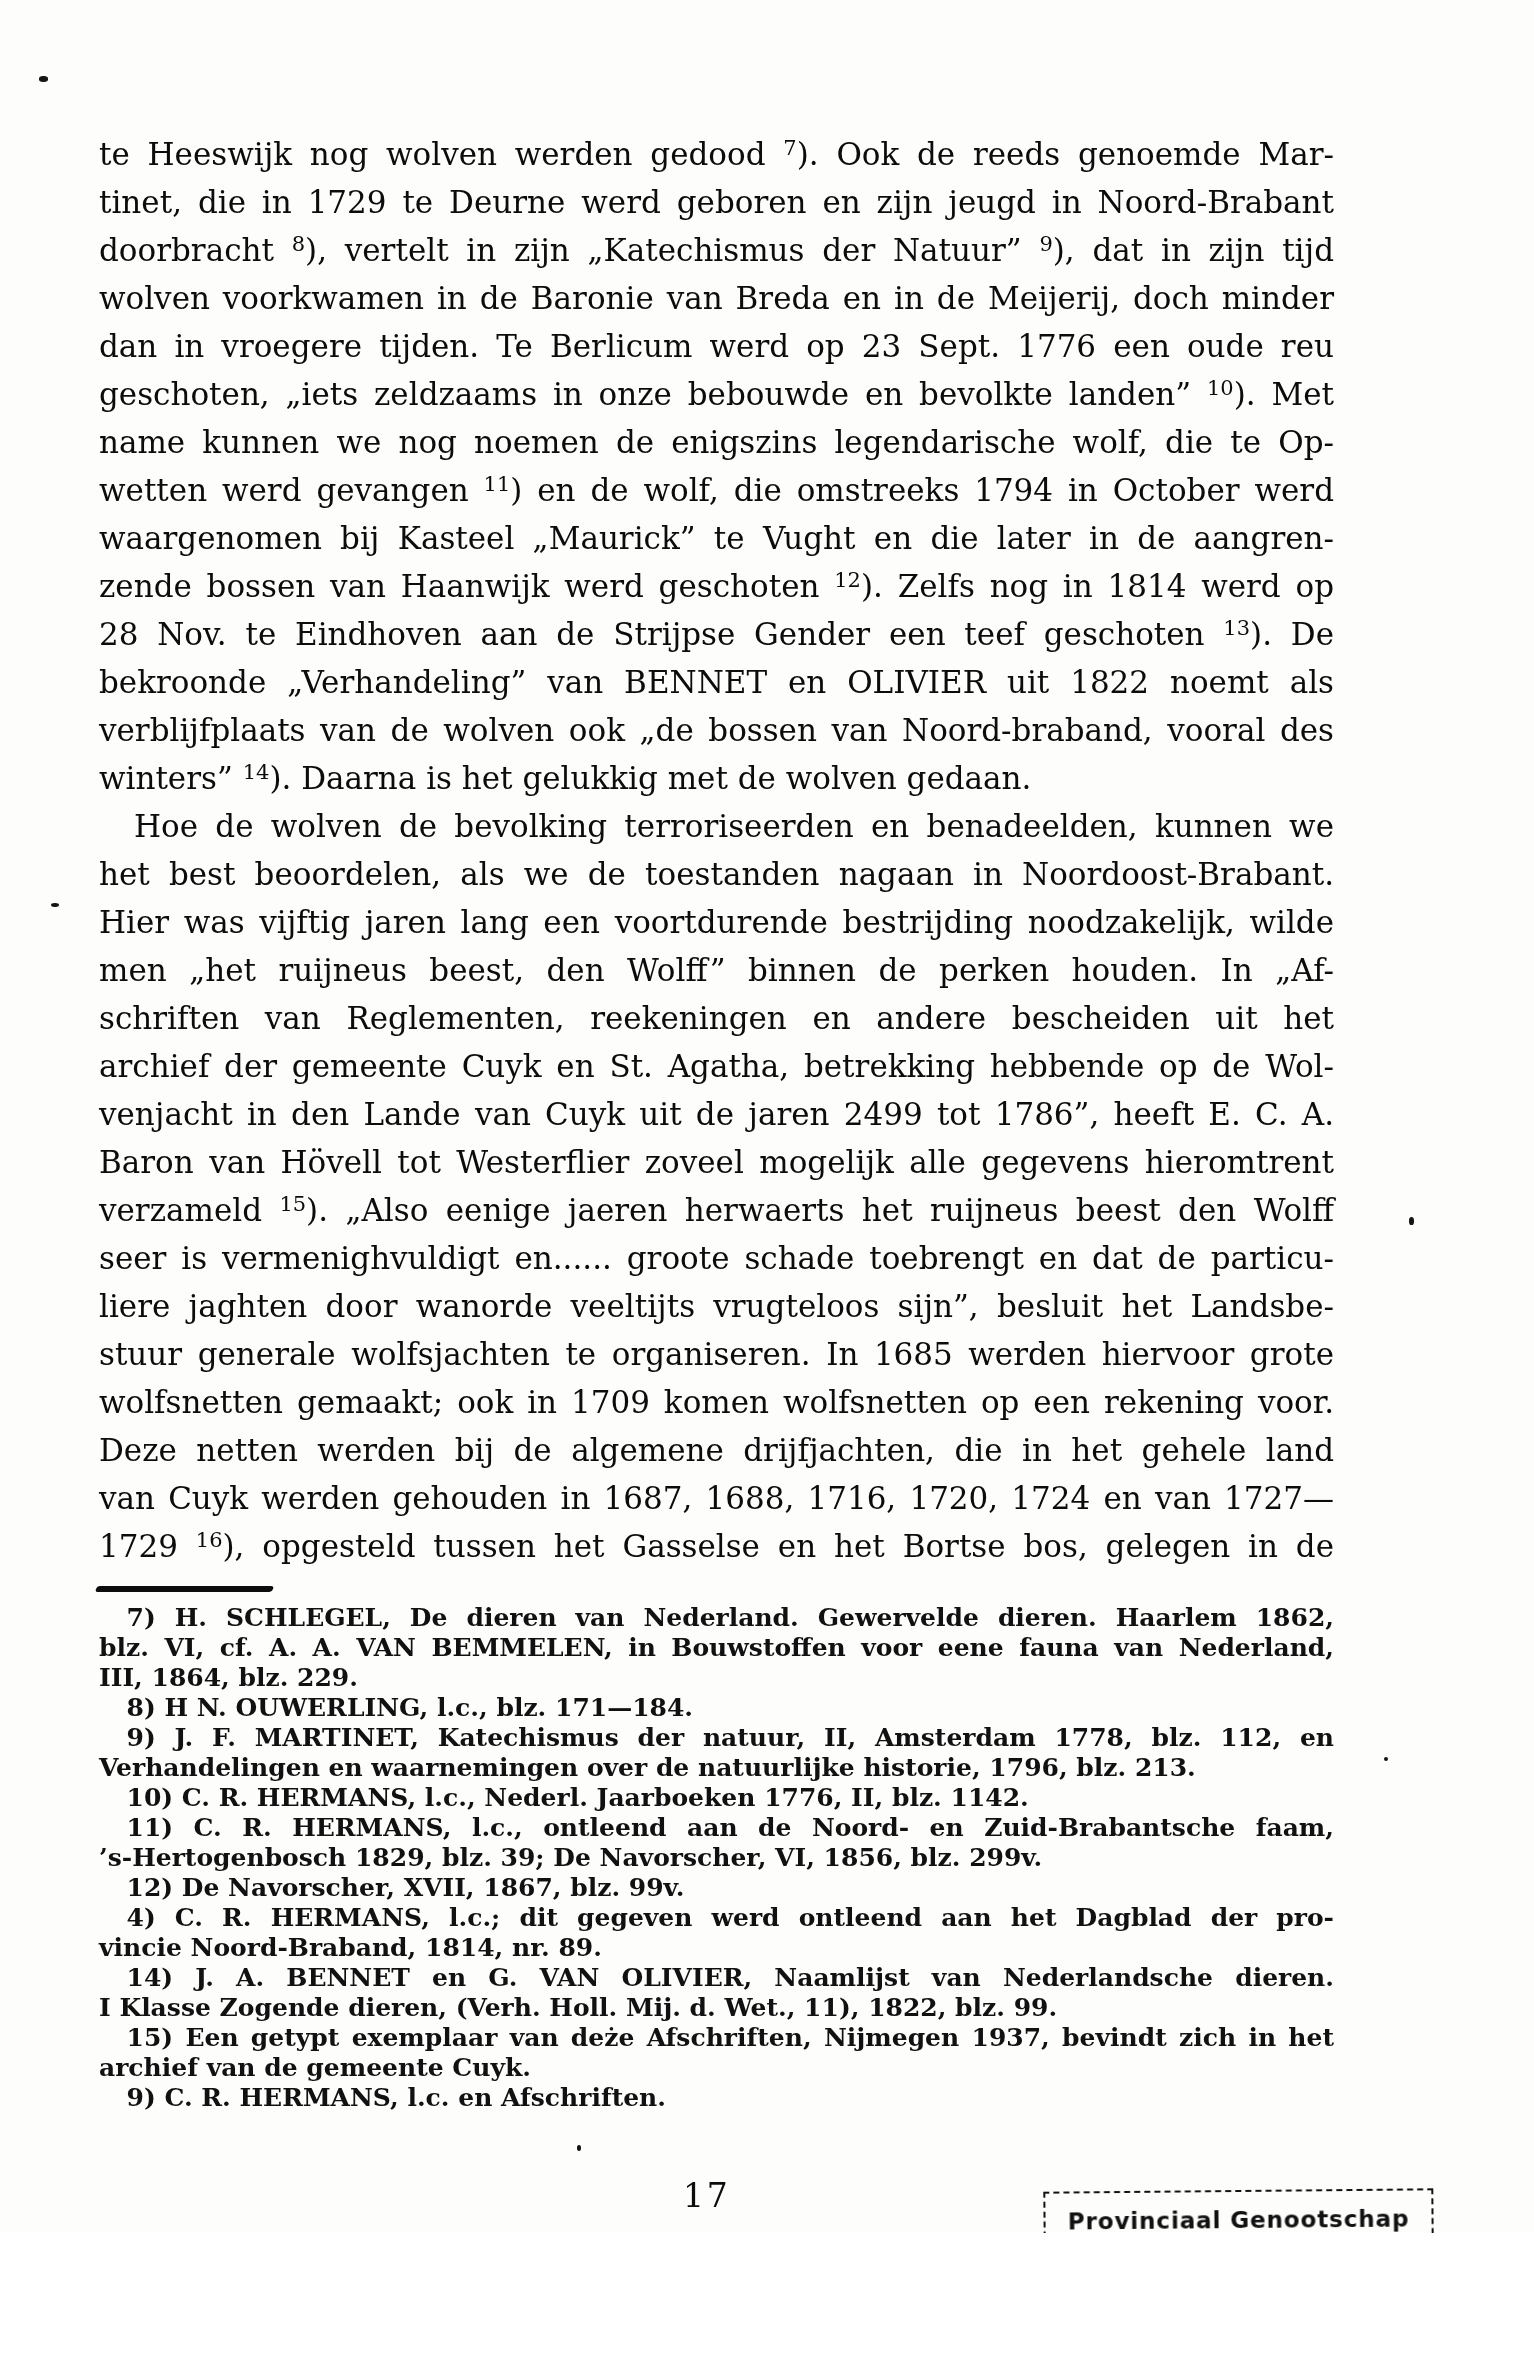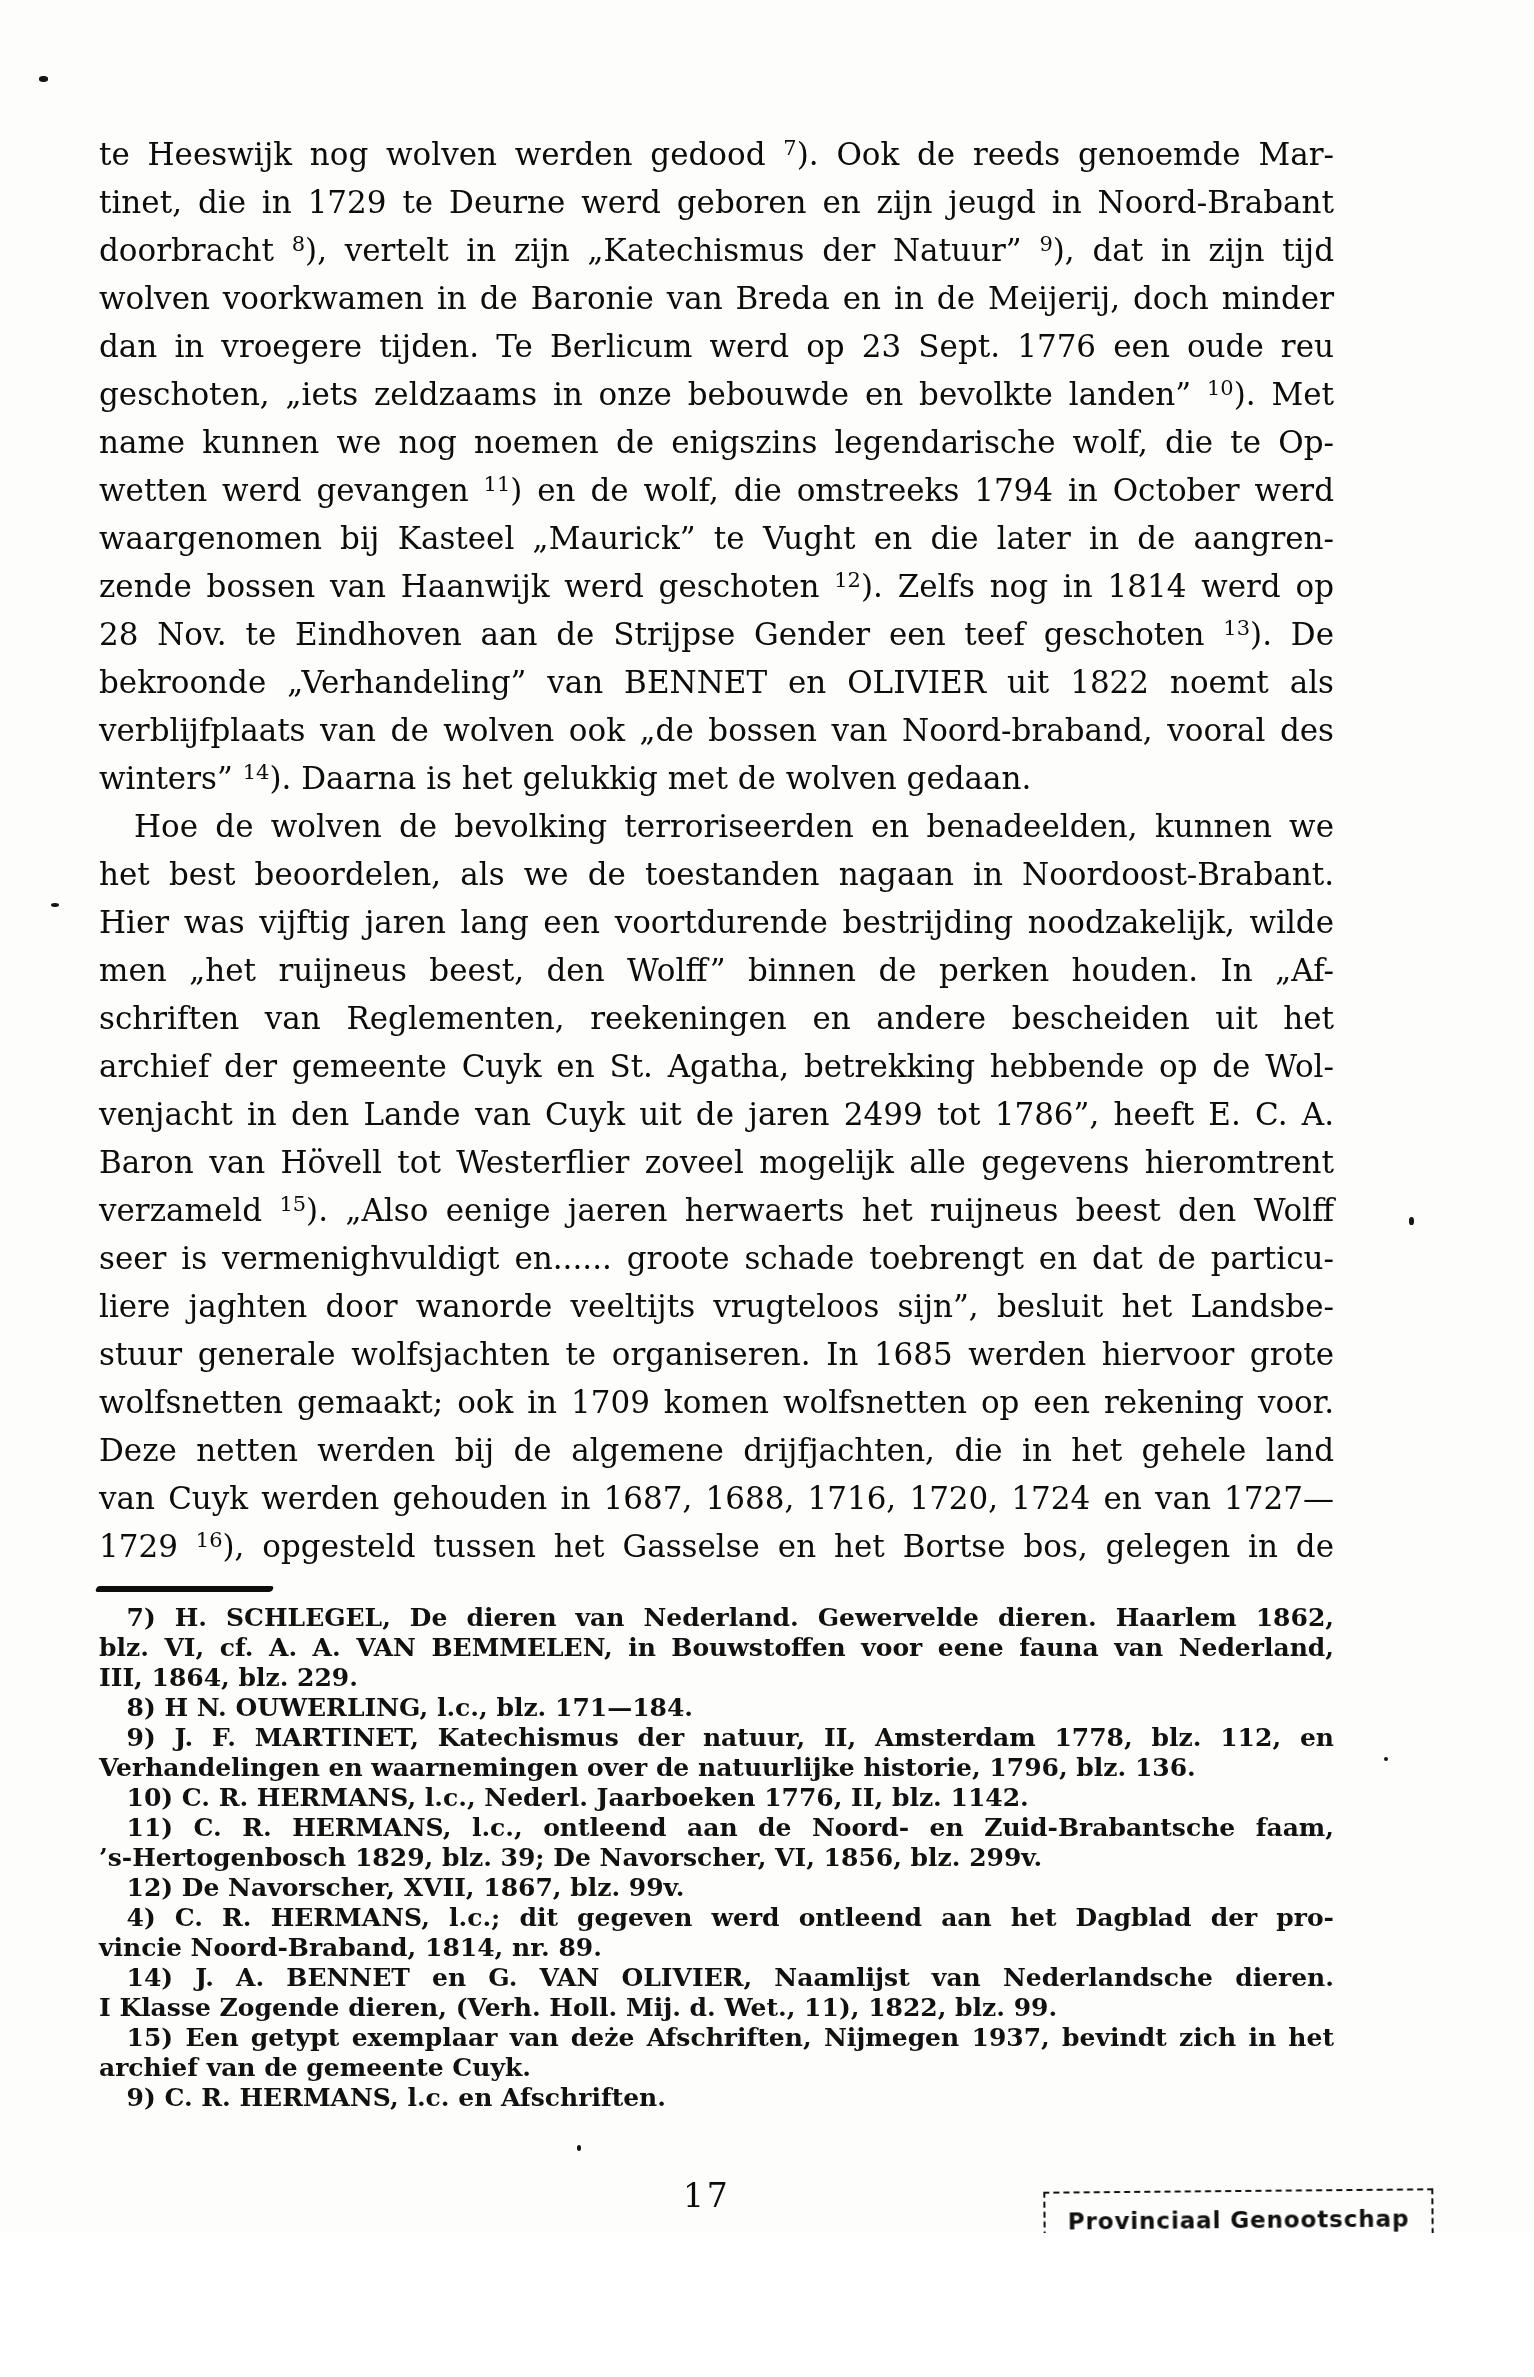--- a/index.html
+++ b/index.html
@@ -117,21 +117,21 @@
   </div>
 
   <div class="fn-rule"></div>
 
   <div class="footnotes">
     <div class="fn ind">7) H. SCHLEGEL, De dieren van Nederland. Gewervelde dieren. Haarlem 1862,</div>
     <div class="fn">blz. VI, cf. A. A. VAN BEMMELEN, in Bouwstoffen voor eene fauna van Nederland,</div>
     <div class="fn short">III, 1864, blz. 229.</div>
     <div class="fn ind short">8) H N. OUWERLING, l.c., blz. 171—184.</div>
     <div class="fn ind">9) J. F. MARTINET, Katechismus der natuur, II, Amsterdam 1778, blz. 112, en</div>
-    <div class="fn short">Verhandelingen en waarnemingen over de natuurlijke historie, 1796, blz. 136.</div>
+    <div class="fn short">Verhandelingen en waarnemingen over de natuurlijke historie, 1796, blz. 213.</div>
     <div class="fn ind short">10) C. R. HERMANS, l.c., Nederl. Jaarboeken 1776, II, blz. 1142.</div>
     <div class="fn ind">11) C. R. HERMANS, l.c., ontleend aan de Noord- en Zuid-Brabantsche faam,</div>
     <div class="fn short">’s-Hertogenbosch 1829, blz. 39; De Navorscher, VI, 1856, blz. 299v.</div>
     <div class="fn ind short">12) De Navorscher, XVII, 1867, blz. 99v.</div>
     <div class="fn ind">4) C. R. HERMANS, l.c.; dit gegeven werd ontleend aan het Dagblad der pro-</div>
     <div class="fn short">vincie Noord-Braband, 1814, nr. 89.</div>
     <div class="fn ind">14) J. A. BENNET en G. VAN OLIVIER, Naamlijst van Nederlandsche dieren.</div>
     <div class="fn short">I Klasse Zogende dieren, (Verh. Holl. Mij. d. Wet., 11), 1822, blz. 99.</div>
     <div class="fn ind">15) Een getypt exemplaar van deże Afschriften, Nijmegen 1937, bevindt zich in het</div>
     <div class="fn short">archief van de gemeente Cuyk.</div>

